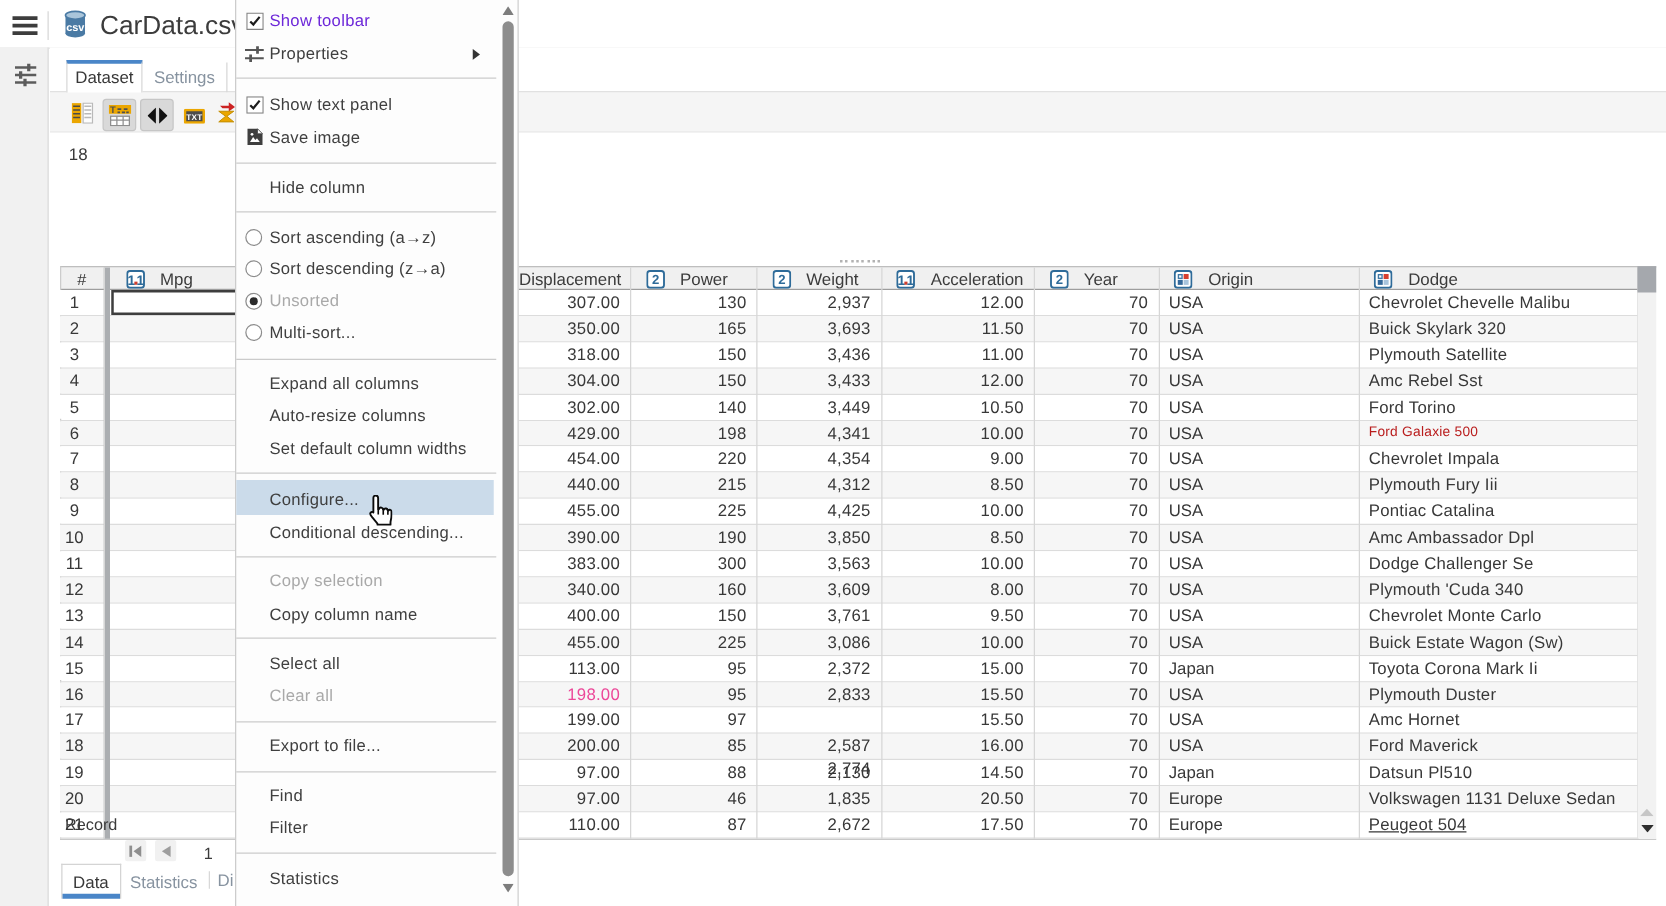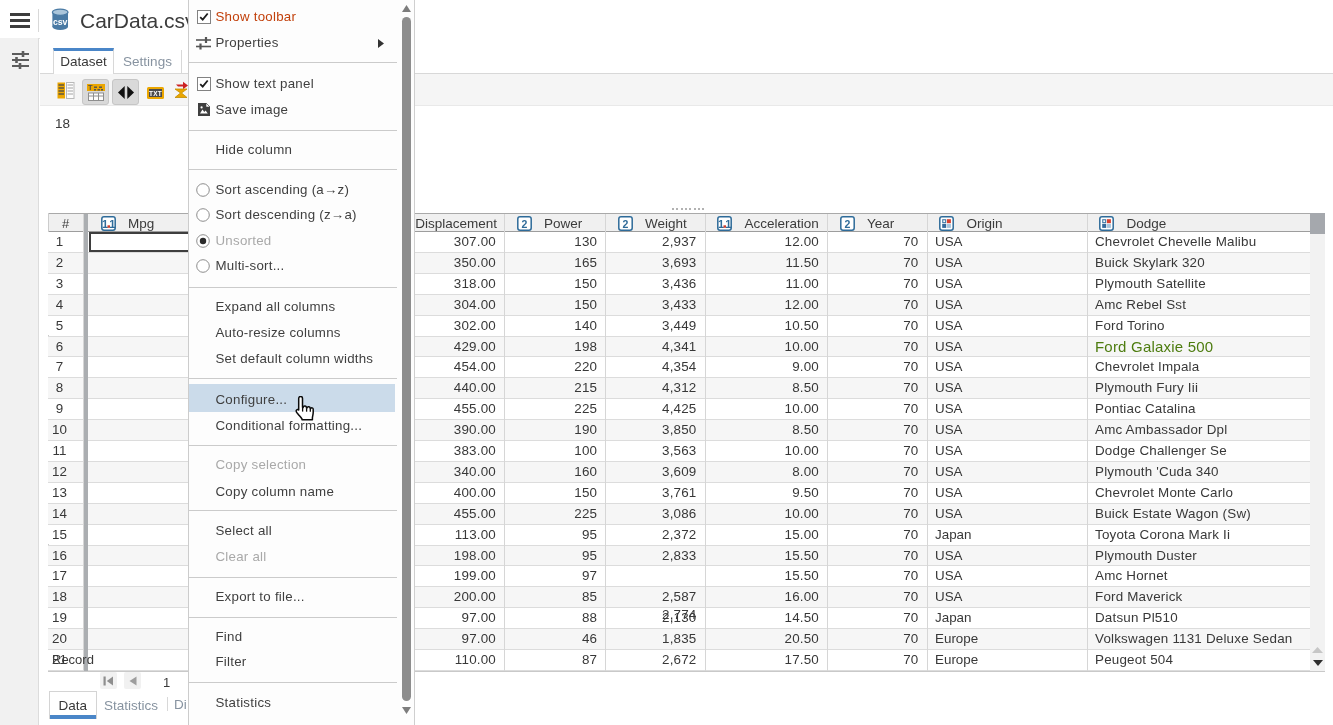--- a/index.html
+++ b/index.html
@@ -245,21 +245,21 @@
 <div class="t" style="right:414.5px;top:315.6px;text-align:right;letter-spacing:.2px;font-size:13.4px;color:#383838;height:19.9px;line-height:19.9px;">70</div>
 <div class="t" style="left:935.0px;top:315.6px;font-size:13.4px;color:#383838;height:19.9px;line-height:19.9px;">USA</div>
 <div class="t" style="left:1095.0px;top:315.6px;letter-spacing:.2px;font-size:13.4px;color:#383838;height:19.9px;line-height:19.9px;">Ford Torino</div>
 <div class="t" style="left:48px;top:336.5px;width:23px;text-align:center;font-size:13.4px;color:#383838;height:19.9px;line-height:19.9px;">6</div>
 <div class="t" style="right:837.0px;top:336.5px;text-align:right;letter-spacing:.2px;font-size:13.4px;color:#383838;height:19.9px;line-height:19.9px;">429.00</div>
 <div class="t" style="right:735.8px;top:336.5px;text-align:right;letter-spacing:.2px;font-size:13.4px;color:#383838;height:19.9px;line-height:19.9px;">198</div>
 <div class="t" style="right:636.5px;top:336.5px;text-align:right;letter-spacing:.2px;font-size:13.4px;color:#383838;height:19.9px;line-height:19.9px;">4,341</div>
 <div class="t" style="right:514.0px;top:336.5px;text-align:right;letter-spacing:.2px;font-size:13.4px;color:#383838;height:19.9px;line-height:19.9px;">10.00</div>
 <div class="t" style="right:414.5px;top:336.5px;text-align:right;letter-spacing:.2px;font-size:13.4px;color:#383838;height:19.9px;line-height:19.9px;">70</div>
 <div class="t" style="left:935.0px;top:336.5px;font-size:13.4px;color:#383838;height:19.9px;line-height:19.9px;">USA</div>
-<div class="t" style="left:1095.0px;top:336.5px;letter-spacing:.2px;font-size:15px;color:#4d7c0f;height:19.9px;line-height:19.9px;">Ford Galaxie 500</div>
+<div class="t" style="left:1095.0px;top:336.5px;letter-spacing:.2px;font-size:11px;color:#b91c1c;height:19.9px;line-height:19.9px;">Ford Galaxie 500</div>
 <div class="t" style="left:48px;top:357.4px;width:23px;text-align:center;font-size:13.4px;color:#383838;height:19.9px;line-height:19.9px;">7</div>
 <div class="t" style="right:837.0px;top:357.4px;text-align:right;letter-spacing:.2px;font-size:13.4px;color:#383838;height:19.9px;line-height:19.9px;">454.00</div>
 <div class="t" style="right:735.8px;top:357.4px;text-align:right;letter-spacing:.2px;font-size:13.4px;color:#383838;height:19.9px;line-height:19.9px;">220</div>
 <div class="t" style="right:636.5px;top:357.4px;text-align:right;letter-spacing:.2px;font-size:13.4px;color:#383838;height:19.9px;line-height:19.9px;">4,354</div>
 <div class="t" style="right:514.0px;top:357.4px;text-align:right;letter-spacing:.2px;font-size:13.4px;color:#383838;height:19.9px;line-height:19.9px;">9.00</div>
 <div class="t" style="right:414.5px;top:357.4px;text-align:right;letter-spacing:.2px;font-size:13.4px;color:#383838;height:19.9px;line-height:19.9px;">70</div>
 <div class="t" style="left:935.0px;top:357.4px;font-size:13.4px;color:#383838;height:19.9px;line-height:19.9px;">USA</div>
 <div class="t" style="left:1095.0px;top:357.4px;letter-spacing:.2px;font-size:13.4px;color:#383838;height:19.9px;line-height:19.9px;">Chevrolet Impala</div>
 <div class="t" style="left:48px;top:378.3px;width:23px;text-align:center;font-size:13.4px;color:#383838;height:19.9px;line-height:19.9px;">8</div>
 <div class="t" style="right:837.0px;top:378.3px;text-align:right;letter-spacing:.2px;font-size:13.4px;color:#383838;height:19.9px;line-height:19.9px;">440.00</div>
@@ -280,21 +280,21 @@
 <div class="t" style="left:48px;top:420.1px;width:23px;text-align:center;font-size:13.4px;color:#383838;height:19.9px;line-height:19.9px;">10</div>
 <div class="t" style="right:837.0px;top:420.1px;text-align:right;letter-spacing:.2px;font-size:13.4px;color:#383838;height:19.9px;line-height:19.9px;">390.00</div>
 <div class="t" style="right:735.8px;top:420.1px;text-align:right;letter-spacing:.2px;font-size:13.4px;color:#383838;height:19.9px;line-height:19.9px;">190</div>
 <div class="t" style="right:636.5px;top:420.1px;text-align:right;letter-spacing:.2px;font-size:13.4px;color:#383838;height:19.9px;line-height:19.9px;">3,850</div>
 <div class="t" style="right:514.0px;top:420.1px;text-align:right;letter-spacing:.2px;font-size:13.4px;color:#383838;height:19.9px;line-height:19.9px;">8.50</div>
 <div class="t" style="right:414.5px;top:420.1px;text-align:right;letter-spacing:.2px;font-size:13.4px;color:#383838;height:19.9px;line-height:19.9px;">70</div>
 <div class="t" style="left:935.0px;top:420.1px;font-size:13.4px;color:#383838;height:19.9px;line-height:19.9px;">USA</div>
 <div class="t" style="left:1095.0px;top:420.1px;letter-spacing:.2px;font-size:13.4px;color:#383838;height:19.9px;line-height:19.9px;">Amc Ambassador Dpl</div>
 <div class="t" style="left:48px;top:441.0px;width:23px;text-align:center;font-size:13.4px;color:#383838;height:19.9px;line-height:19.9px;">11</div>
 <div class="t" style="right:837.0px;top:441.0px;text-align:right;letter-spacing:.2px;font-size:13.4px;color:#383838;height:19.9px;line-height:19.9px;">383.00</div>
-<div class="t" style="right:735.8px;top:441.0px;text-align:right;letter-spacing:.2px;font-size:13.4px;color:#383838;height:19.9px;line-height:19.9px;">100</div>
+<div class="t" style="right:735.8px;top:441.0px;text-align:right;letter-spacing:.2px;font-size:13.4px;color:#383838;height:19.9px;line-height:19.9px;">300</div>
 <div class="t" style="right:636.5px;top:441.0px;text-align:right;letter-spacing:.2px;font-size:13.4px;color:#383838;height:19.9px;line-height:19.9px;">3,563</div>
 <div class="t" style="right:514.0px;top:441.0px;text-align:right;letter-spacing:.2px;font-size:13.4px;color:#383838;height:19.9px;line-height:19.9px;">10.00</div>
 <div class="t" style="right:414.5px;top:441.0px;text-align:right;letter-spacing:.2px;font-size:13.4px;color:#383838;height:19.9px;line-height:19.9px;">70</div>
 <div class="t" style="left:935.0px;top:441.0px;font-size:13.4px;color:#383838;height:19.9px;line-height:19.9px;">USA</div>
 <div class="t" style="left:1095.0px;top:441.0px;letter-spacing:.2px;font-size:13.4px;color:#383838;height:19.9px;line-height:19.9px;">Dodge Challenger Se</div>
 <div class="t" style="left:48px;top:461.9px;width:23px;text-align:center;font-size:13.4px;color:#383838;height:19.9px;line-height:19.9px;">12</div>
 <div class="t" style="right:837.0px;top:461.9px;text-align:right;letter-spacing:.2px;font-size:13.4px;color:#383838;height:19.9px;line-height:19.9px;">340.00</div>
 <div class="t" style="right:735.8px;top:461.9px;text-align:right;letter-spacing:.2px;font-size:13.4px;color:#383838;height:19.9px;line-height:19.9px;">160</div>
 <div class="t" style="right:636.5px;top:461.9px;text-align:right;letter-spacing:.2px;font-size:13.4px;color:#383838;height:19.9px;line-height:19.9px;">3,609</div>
 <div class="t" style="right:514.0px;top:461.9px;text-align:right;letter-spacing:.2px;font-size:13.4px;color:#383838;height:19.9px;line-height:19.9px;">8.00</div>
@@ -319,21 +319,21 @@
 <div class="t" style="left:1095.0px;top:503.7px;letter-spacing:.2px;font-size:13.4px;color:#383838;height:19.9px;line-height:19.9px;">Buick Estate Wagon (Sw)</div>
 <div class="t" style="left:48px;top:524.6px;width:23px;text-align:center;font-size:13.4px;color:#383838;height:19.9px;line-height:19.9px;">15</div>
 <div class="t" style="right:837.0px;top:524.6px;text-align:right;letter-spacing:.2px;font-size:13.4px;color:#383838;height:19.9px;line-height:19.9px;">113.00</div>
 <div class="t" style="right:735.8px;top:524.6px;text-align:right;letter-spacing:.2px;font-size:13.4px;color:#383838;height:19.9px;line-height:19.9px;">95</div>
 <div class="t" style="right:636.5px;top:524.6px;text-align:right;letter-spacing:.2px;font-size:13.4px;color:#383838;height:19.9px;line-height:19.9px;">2,372</div>
 <div class="t" style="right:514.0px;top:524.6px;text-align:right;letter-spacing:.2px;font-size:13.4px;color:#383838;height:19.9px;line-height:19.9px;">15.00</div>
 <div class="t" style="right:414.5px;top:524.6px;text-align:right;letter-spacing:.2px;font-size:13.4px;color:#383838;height:19.9px;line-height:19.9px;">70</div>
 <div class="t" style="left:935.0px;top:524.6px;font-size:13.4px;color:#383838;height:19.9px;line-height:19.9px;">Japan</div>
 <div class="t" style="left:1095.0px;top:524.6px;letter-spacing:.2px;font-size:13.4px;color:#383838;height:19.9px;line-height:19.9px;">Toyota Corona Mark Ii</div>
 <div class="t" style="left:48px;top:545.5px;width:23px;text-align:center;font-size:13.4px;color:#383838;height:19.9px;line-height:19.9px;">16</div>
-<div class="t" style="right:837.0px;top:545.5px;text-align:right;letter-spacing:.2px;font-size:13.4px;color:#404040;height:19.9px;line-height:19.9px;">198.00</div>
+<div class="t" style="right:837.0px;top:545.5px;text-align:right;letter-spacing:.2px;font-size:13.4px;color:#ec4899;height:19.9px;line-height:19.9px;">198.00</div>
 <div class="t" style="right:735.8px;top:545.5px;text-align:right;letter-spacing:.2px;font-size:13.4px;color:#383838;height:19.9px;line-height:19.9px;">95</div>
 <div class="t" style="right:636.5px;top:545.5px;text-align:right;letter-spacing:.2px;font-size:13.4px;color:#383838;height:19.9px;line-height:19.9px;">2,833</div>
 <div class="t" style="right:514.0px;top:545.5px;text-align:right;letter-spacing:.2px;font-size:13.4px;color:#383838;height:19.9px;line-height:19.9px;">15.50</div>
 <div class="t" style="right:414.5px;top:545.5px;text-align:right;letter-spacing:.2px;font-size:13.4px;color:#383838;height:19.9px;line-height:19.9px;">70</div>
 <div class="t" style="left:935.0px;top:545.5px;font-size:13.4px;color:#383838;height:19.9px;line-height:19.9px;">USA</div>
 <div class="t" style="left:1095.0px;top:545.5px;letter-spacing:.2px;font-size:13.4px;color:#383838;height:19.9px;line-height:19.9px;">Plymouth Duster</div>
 <div class="t" style="left:48px;top:566.4px;width:23px;text-align:center;font-size:13.4px;color:#383838;height:19.9px;line-height:19.9px;">17</div>
 <div class="t" style="right:837.0px;top:566.4px;text-align:right;letter-spacing:.2px;font-size:13.4px;color:#383838;height:19.9px;line-height:19.9px;">199.00</div>
 <div class="t" style="right:735.8px;top:566.4px;text-align:right;letter-spacing:.2px;font-size:13.4px;color:#383838;height:19.9px;line-height:19.9px;">97</div>
 <div class="t" style="right:636.5px;top:566.4px;text-align:right;letter-spacing:.2px;font-size:13.4px;color:#383838;height:19.9px;line-height:19.9px;margin-top:39px;">2,774</div>
@@ -365,21 +365,21 @@
 <div class="t" style="right:414.5px;top:629.1px;text-align:right;letter-spacing:.2px;font-size:13.4px;color:#383838;height:19.9px;line-height:19.9px;">70</div>
 <div class="t" style="left:935.0px;top:629.1px;font-size:13.4px;color:#383838;height:19.9px;line-height:19.9px;">Europe</div>
 <div class="t" style="left:1095.0px;top:629.1px;letter-spacing:.2px;font-size:13.4px;color:#383838;height:19.9px;line-height:19.9px;">Volkswagen 1131 Deluxe Sedan</div>
 <div class="t" style="left:48px;top:650.0px;width:23px;text-align:center;font-size:13.4px;color:#383838;height:19.9px;line-height:19.9px;">21</div>
 <div class="t" style="right:837.0px;top:650.0px;text-align:right;letter-spacing:.2px;font-size:13.4px;color:#383838;height:19.9px;line-height:19.9px;">110.00</div>
 <div class="t" style="right:735.8px;top:650.0px;text-align:right;letter-spacing:.2px;font-size:13.4px;color:#383838;height:19.9px;line-height:19.9px;">87</div>
 <div class="t" style="right:636.5px;top:650.0px;text-align:right;letter-spacing:.2px;font-size:13.4px;color:#383838;height:19.9px;line-height:19.9px;">2,672</div>
 <div class="t" style="right:514.0px;top:650.0px;text-align:right;letter-spacing:.2px;font-size:13.4px;color:#383838;height:19.9px;line-height:19.9px;">17.50</div>
 <div class="t" style="right:414.5px;top:650.0px;text-align:right;letter-spacing:.2px;font-size:13.4px;color:#383838;height:19.9px;line-height:19.9px;">70</div>
 <div class="t" style="left:935.0px;top:650.0px;font-size:13.4px;color:#383838;height:19.9px;line-height:19.9px;">Europe</div>
-<div class="t" style="left:1095.0px;top:650.0px;letter-spacing:.2px;font-size:13.4px;color:#383838;height:19.9px;line-height:19.9px;">Peugeot 504</div>
+<div class="t" style="left:1095.0px;top:650.0px;letter-spacing:.2px;font-size:13.4px;color:#383838;height:19.9px;line-height:19.9px;text-decoration:underline;">Peugeot 504</div>
 <div class="abs" style="left:88.5px;top:232.3px;width:151px;height:19.6px;border:2px solid #3e3e3e;box-sizing:border-box;background:#fff;"></div>
 <div class="abs" style="left:1310px;top:233px;width:15px;height:437.9px;background:#f2f2f2;"></div>
 <div class="abs" style="left:1309.5px;top:213px;width:15.5px;height:20.5px;background:#a5a8ad;"></div>
 <svg class="abs" style="left:1312px;top:646.5px;" width="11" height="6" viewBox="0 0 11 6">
     <path d="M5.5 0 L11 6 L0 6 Z" fill="#c6c6c6"></path>
   </svg>
 <svg class="abs" style="left:1312.5px;top:659.5px;" width="10" height="6" viewBox="0 0 10 6">
     <path d="M0 0 L10 0 L5 6 Z" fill="#2e2e2e"></path>
   </svg>
 <div class="t" style="left:52px;top:652px;font-size:13px;color:#3a3a3a;">Record</div>
@@ -398,21 +398,21 @@
 <div class="t" style="left:48.5px;top:697px;width:48.5px;height:18px;line-height:18px;text-align:center;font-size:13.5px;color:#383838;">Data</div>
 <div class="t" style="left:97px;top:697px;width:68px;height:18px;line-height:18px;text-align:center;font-size:13.5px;color:#8793a0;">Statistics</div>
 <div class="abs" style="left:167.3px;top:697px;width:1px;height:14px;background:#d8d8d8;"></div>
 <div class="t" style="left:174px;top:697px;font-size:13.5px;color:#8793a0;">Di</div>
 <div class="abs" style="left:188px;top:0;width:226.5px;height:725px;background:#fdfdfd;border-left:1px solid #cccccc;border-right:1px solid #cfcfcf;box-sizing:border-box;"></div>
 <div class="abs" style="left:189px;top:384px;width:206px;height:27.6px;background:#cbdbea;"></div>
 <svg class="abs" style="left:196.5px;top:10.4px;" width="14" height="14" viewBox="0 0 14 14">
 <rect x="0.5" y="0.5" width="13" height="13" fill="#fff" stroke="#828282"></rect>
 <path d="M3.2 7.2 L5.7 9.6 L10.7 3.5" fill="none" stroke="#1d1d1d" stroke-width="1.8"></path>
 </svg>
-<div class="t" style="left:215.5px;top:8.4px;color:#c2410c;font-size:13.3px;letter-spacing:.25px;height:18px;line-height:18px;">Show toolbar</div>
+<div class="t" style="left:215.5px;top:8.4px;color:#6d28d9;font-size:13.3px;letter-spacing:.25px;height:18px;line-height:18px;">Show toolbar</div>
 <svg class="abs" style="left:196px;top:35.5px;" width="16" height="15" viewBox="0 0 16 15">
 <g stroke="#555" stroke-width="1.6">
 <line x1="0" y1="4" x2="15" y2="4"></line>
 <line x1="0" y1="10.5" x2="15" y2="10.5"></line>
 <line x1="10" y1="1" x2="10" y2="7" stroke-width="2.2"></line>
 <line x1="4.5" y1="7.5" x2="4.5" y2="13.5" stroke-width="2.2"></line>
 </g>
   </svg>
 <div class="t" style="left:215.5px;top:34.0px;color:#3f3f3f;font-size:13.3px;letter-spacing:.25px;height:18px;line-height:18px;">Properties</div>
 <svg class="abs" style="left:378px;top:38.5px;" width="6" height="9" viewBox="0 0 6 9">
@@ -450,21 +450,21 @@
 <svg class="abs" style="left:196px;top:259.0px;" width="14" height="14" viewBox="0 0 14 14">
 <circle cx="7" cy="7" r="6.3" fill="#fff" stroke="#8d8d8d"></circle>
 </svg>
 <div class="t" style="left:215.5px;top:257.0px;color:#3f3f3f;font-size:13.3px;letter-spacing:.25px;height:18px;line-height:18px;">Multi-sort...</div>
 <div class="abs" style="left:189px;top:286.6px;width:208px;height:1px;background:#cbcbcb;"></div>
 <div class="t" style="left:215.5px;top:298.0px;color:#3f3f3f;font-size:13.3px;letter-spacing:.25px;height:18px;line-height:18px;">Expand all columns</div>
 <div class="t" style="left:215.5px;top:324.0px;color:#3f3f3f;font-size:13.3px;letter-spacing:.25px;height:18px;line-height:18px;">Auto-resize columns</div>
 <div class="t" style="left:215.5px;top:350.0px;color:#3f3f3f;font-size:13.3px;letter-spacing:.25px;height:18px;line-height:18px;">Set default column widths</div>
 <div class="abs" style="left:189px;top:377.6px;width:208px;height:1px;background:#cbcbcb;"></div>
 <div class="t" style="left:215.5px;top:390.5px;color:#3f3f3f;font-size:13.3px;letter-spacing:.25px;height:18px;line-height:18px;">Configure...</div>
-<div class="t" style="left:215.5px;top:416.6px;color:#3f3f3f;font-size:13.3px;letter-spacing:.25px;height:18px;line-height:18px;">Conditional formatting...</div>
+<div class="t" style="left:215.5px;top:416.6px;color:#3f3f3f;font-size:13.3px;letter-spacing:.25px;height:18px;line-height:18px;">Conditional descending...</div>
 <div class="abs" style="left:189px;top:445.3px;width:208px;height:1px;background:#cbcbcb;"></div>
 <div class="t" style="left:215.5px;top:456.2px;color:#a9a9a9;font-size:13.3px;letter-spacing:.25px;height:18px;line-height:18px;">Copy selection</div>
 <div class="t" style="left:215.5px;top:482.7px;color:#3f3f3f;font-size:13.3px;letter-spacing:.25px;height:18px;line-height:18px;">Copy column name</div>
 <div class="abs" style="left:189px;top:510.4px;width:208px;height:1px;background:#cbcbcb;"></div>
 <div class="t" style="left:215.5px;top:521.6px;color:#3f3f3f;font-size:13.3px;letter-spacing:.25px;height:18px;line-height:18px;">Select all</div>
 <div class="t" style="left:215.5px;top:548.0px;color:#a9a9a9;font-size:13.3px;letter-spacing:.25px;height:18px;line-height:18px;">Clear all</div>
 <div class="abs" style="left:189px;top:576.6px;width:208px;height:1px;background:#cbcbcb;"></div>
 <div class="t" style="left:215.5px;top:588.3px;color:#3f3f3f;font-size:13.3px;letter-spacing:.25px;height:18px;line-height:18px;">Export to file...</div>
 <div class="abs" style="left:189px;top:616.6px;width:208px;height:1px;background:#cbcbcb;"></div>
 <div class="t" style="left:215.5px;top:627.5px;color:#3f3f3f;font-size:13.3px;letter-spacing:.25px;height:18px;line-height:18px;">Find</div>

